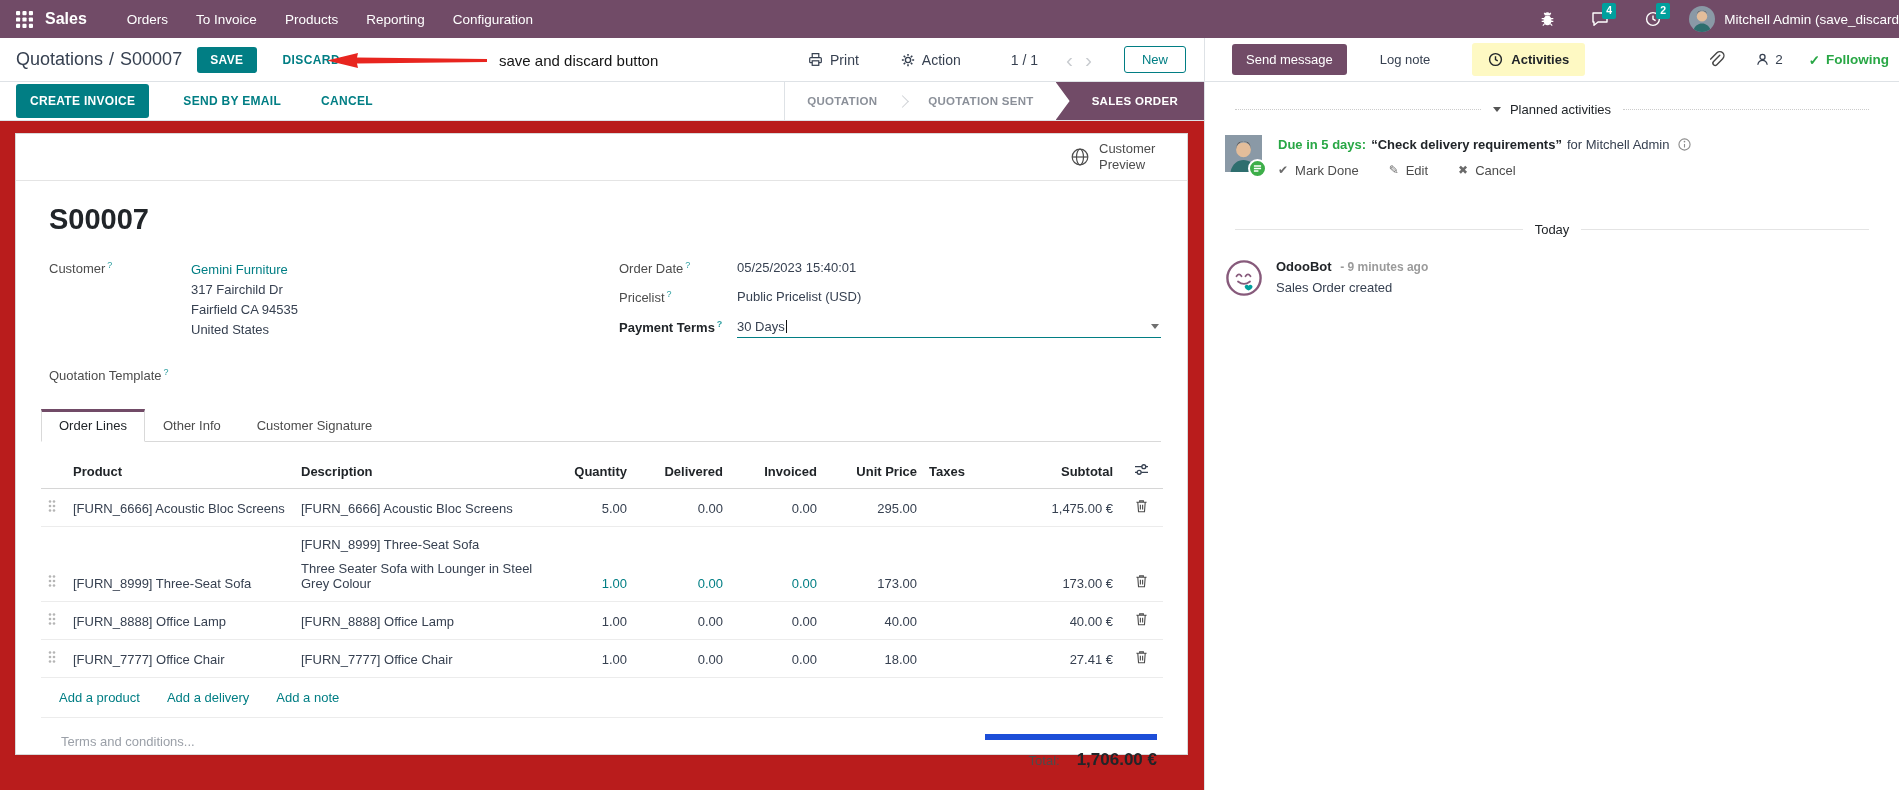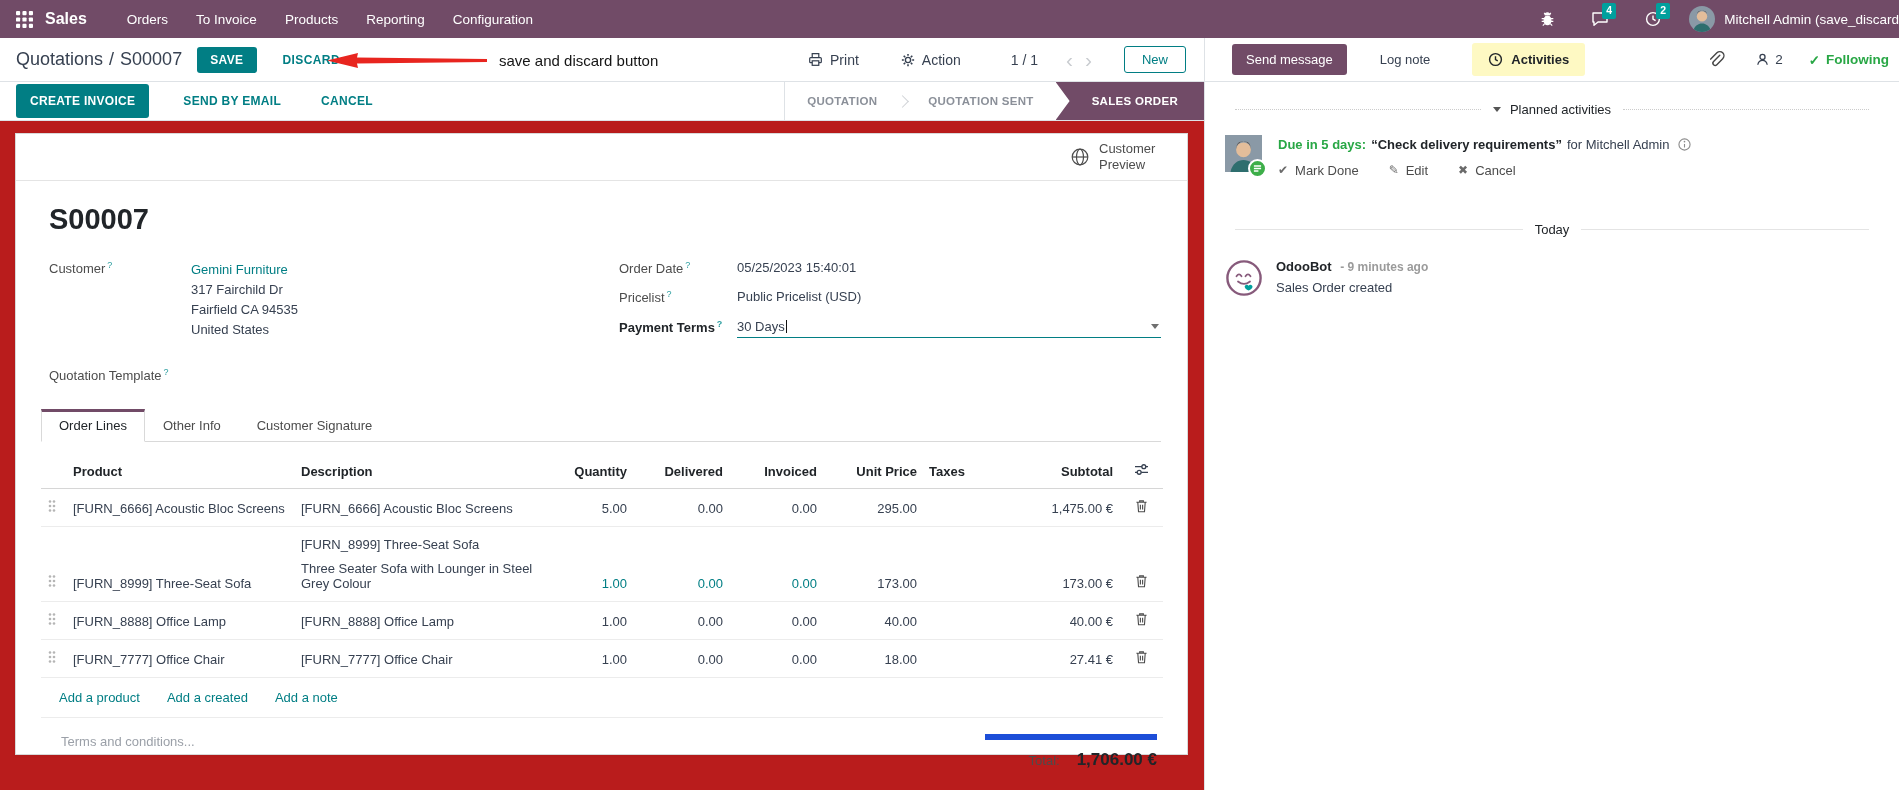--- a/index.html
+++ b/index.html
@@ -469,21 +469,21 @@
                 <span class="td col-tax"></span>
                 <span class="td col-sub">27.41 €</span>
                 <span class="td col-act"><svg width="13" height="14" viewBox="0 0 14 15" fill="none" stroke="#4c4c4c" stroke-width="1.2">
                     <path d="M1.5 3.5h11M5 3.5V2h4v1.5M3 3.5l.8 10.2h6.4L11 3.5M5.8 6.2v5M8.2 6.2v5"></path>
                   </svg></span>
               </div>
             </div>
 
           <div class="footer-links">
             <span class="flink">Add a product</span>
-            <span class="flink">Add a created</span>
+            <span class="flink">Add a delivery</span>
             <span class="flink">Add a note</span>
           </div>
 
           <div class="sheet-bottom">
             <span class="terms">Terms and conditions...</span>
             <span class="total-block">
               <span class="total-line">
                 <span class="total-label">Total:</span>
                 <span class="total-value">1,706.00 €</span>
               </span>

